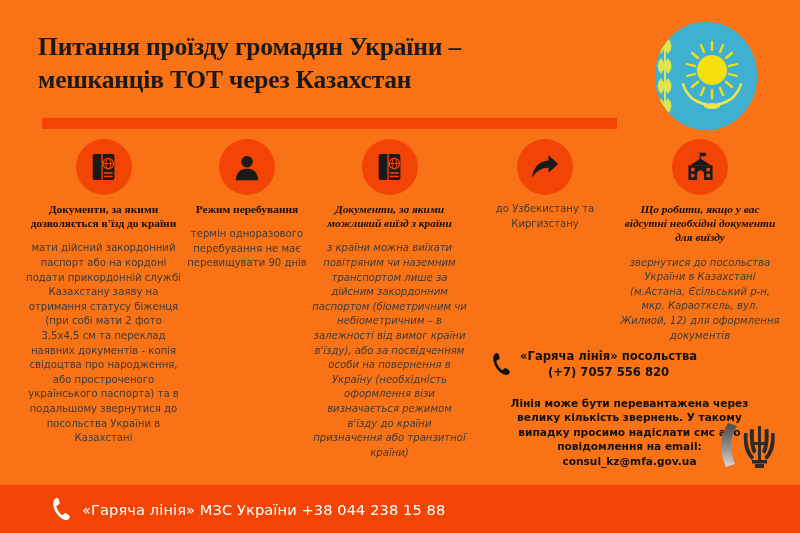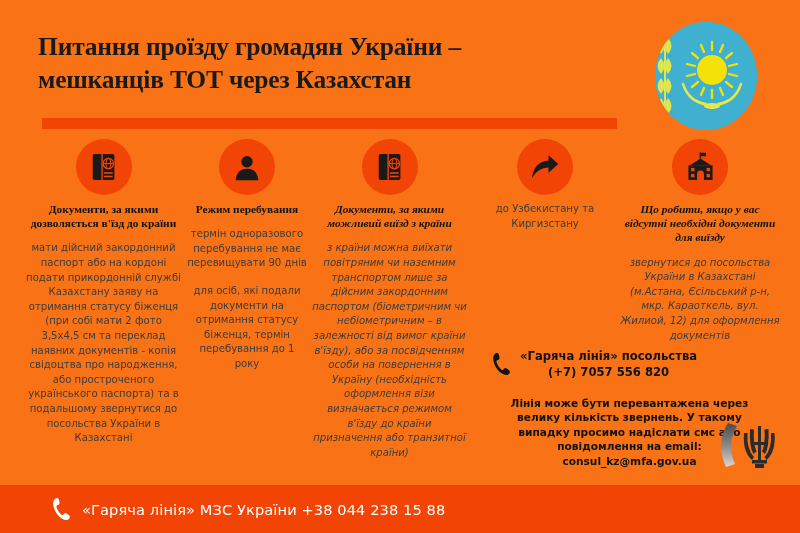--- a/index.html
+++ b/index.html
@@ -278,21 +278,20 @@
     <div class="col col-2">
       <div class="icon-circle">
         <svg viewBox="0 0 32 32" width="28" height="28" aria-hidden="true">
           <circle cx="16" cy="10" r="6.5" fill="#1a1a1a"></circle>
           <path d="M3 31 q1.5 -13 13 -13 q11.5 0 13 13 Z" fill="#1a1a1a"></path>
         </svg>
       </div>
       <div class="col-head">Режим перебування</div>
       <div class="col-body">
         <p>термін одноразового перебування не має перевищувати 90 днів</p>
-        <p>для осіб, які подали документи на отримання статусу біженця, термін перебування до 1 року</p>
       </div>
     </div>
 
     <div class="col col-3">
       <div class="icon-circle">
         <svg viewBox="0 0 30 34" width="26" height="30" aria-hidden="true">
           <path d="M4 2 h21 a2 2 0 0 1 2 2 v26 a2 2 0 0 1 -2 2 h-21 a2 2 0 0 1 -2 -2 v-26 a2 2 0 0 1 2 -2 Z" fill="#1a1a1a"></path>
           <rect x="12" y="2" width="1.6" height="30" fill="#f24405"></rect>
           <circle cx="20" cy="13" r="6" fill="none" stroke="#f24405" stroke-width="1.5"></circle>
           <ellipse cx="20" cy="13" rx="2.6" ry="6" fill="none" stroke="#f24405" stroke-width="1.2"></ellipse>

